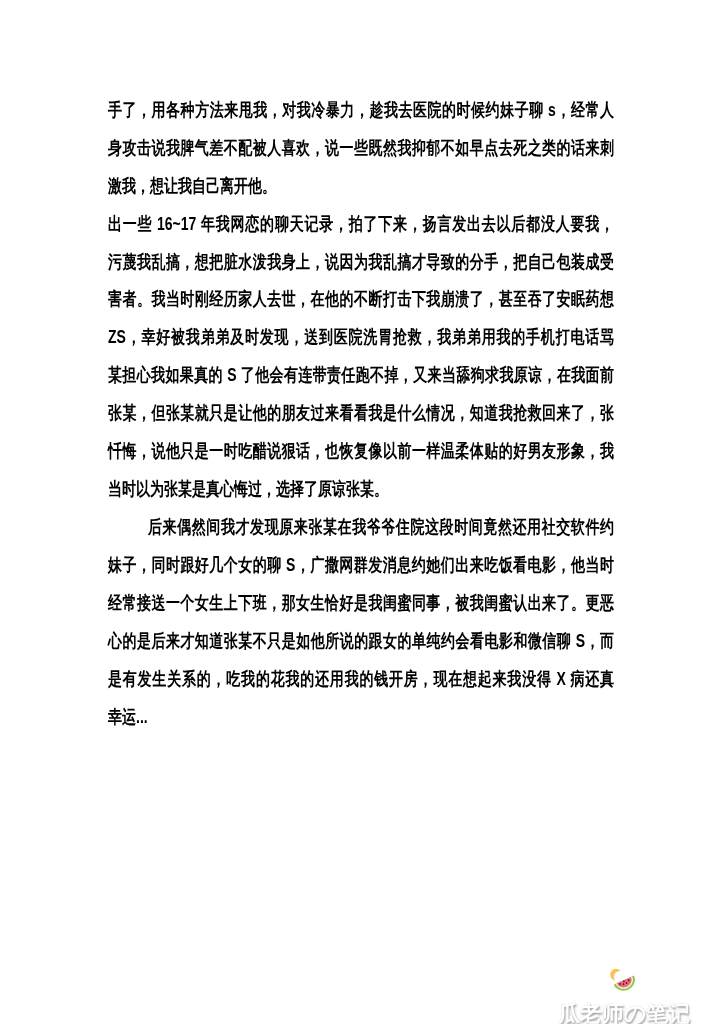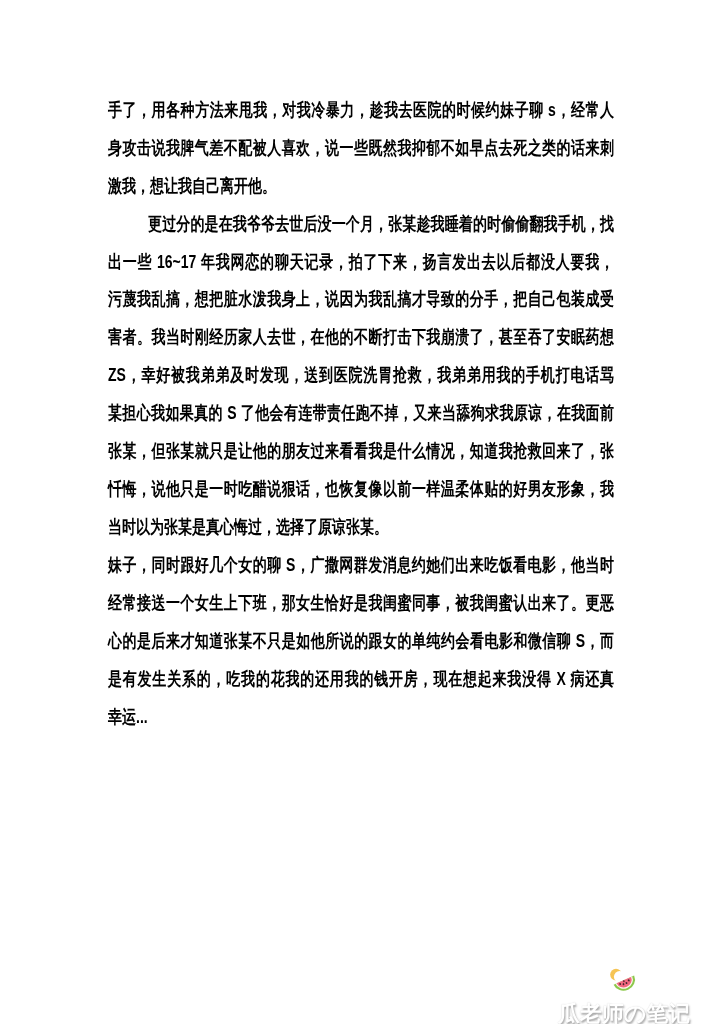--- a/index.html
+++ b/index.html
@@ -63,23 +63,20 @@
   <div class="doc-text" style="color: #000000;">
       <div class="doc-line">
         <span class="stretch">手了，用各种方法来甩我，对我冷暴力，趁我去医院的时候约妹子聊 s，经常人</span>
       </div>
       <div class="doc-line">
         <span class="stretch">身攻击说我脾气差不配被人喜欢，说一些既然我抑郁不如早点去死之类的话来刺</span>
       </div>
       <div class="doc-line last">
         <span class="stretch">激我，想让我自己离开他。</span>
       </div>
-      <div class="doc-line indent">
-        <span class="stretch">更过分的是在我爷爷去世后没一个月，张某趁我睡着的时偷偷翻我手机，找</span>
-      </div>
       <div class="doc-line">
         <span class="stretch">出一些 16~17 年我网恋的聊天记录，拍了下来，扬言发出去以后都没人要我，</span>
       </div>
       <div class="doc-line">
         <span class="stretch">污蔑我乱搞，想把脏水泼我身上，说因为我乱搞才导致的分手，把自己包装成受</span>
       </div>
       <div class="doc-line">
         <span class="stretch">害者。我当时刚经历家人去世，在他的不断打击下我崩溃了，甚至吞了安眠药想</span>
       </div>
       <div class="doc-line">
@@ -89,20 +86,23 @@
         <span class="stretch">某担心我如果真的 S 了他会有连带责任跑不掉，又来当舔狗求我原谅，在我面前</span>
       </div>
       <div class="doc-line">
         <span class="stretch">张某，但张某就只是让他的朋友过来看看我是什么情况，知道我抢救回来了，张</span>
       </div>
       <div class="doc-line">
         <span class="stretch">忏悔，说他只是一时吃醋说狠话，也恢复像以前一样温柔体贴的好男友形象，我</span>
       </div>
       <div class="doc-line last">
         <span class="stretch">当时以为张某是真心悔过，选择了原谅张某。</span>
+      </div>
+      <div class="doc-line indent">
+        <span class="stretch">后来偶然间我才发现原来张某在我爷爷住院这段时间竟然还用社交软件约</span>
       </div>
       <div class="doc-line">
         <span class="stretch">妹子，同时跟好几个女的聊 S，广撒网群发消息约她们出来吃饭看电影，他当时</span>
       </div>
       <div class="doc-line">
         <span class="stretch">经常接送一个女生上下班，那女生恰好是我闺蜜同事，被我闺蜜认出来了。更恶</span>
       </div>
       <div class="doc-line">
         <span class="stretch">心的是后来才知道张某不只是如他所说的跟女的单纯约会看电影和微信聊 S，而</span>
       </div>

